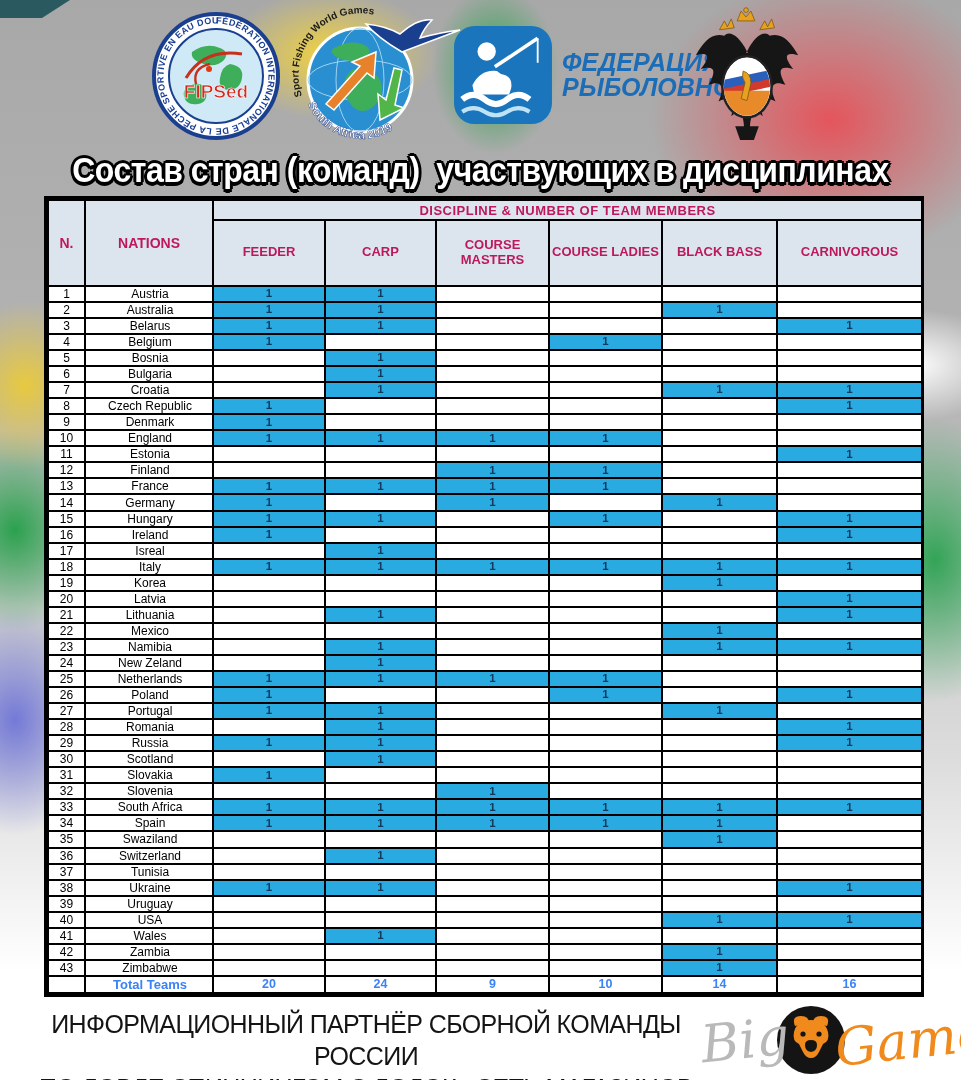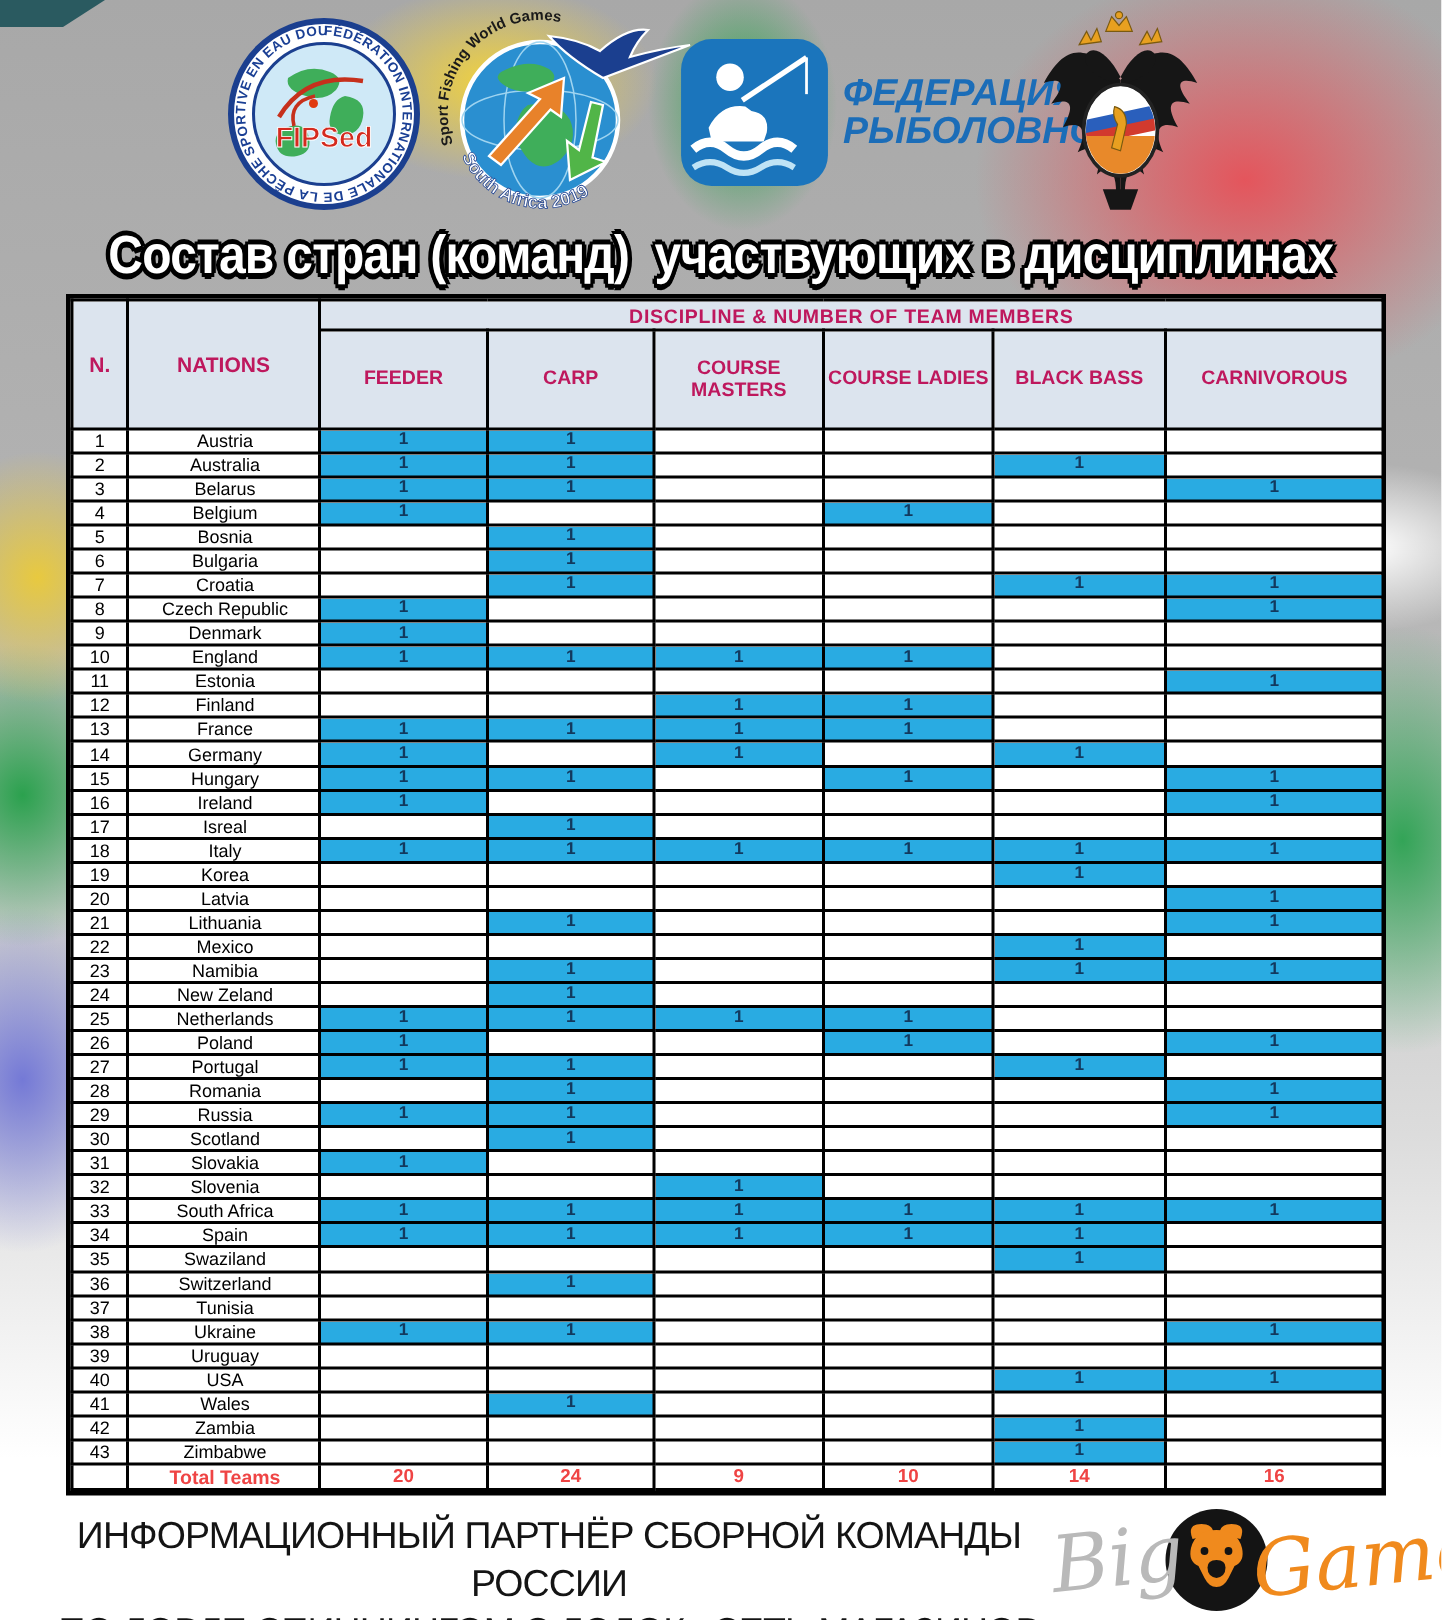--- a/index.html
+++ b/index.html
@@ -52,21 +52,21 @@
   th, td { border:2px solid #000; overflow:hidden; white-space:nowrap; }
   thead th { background:#dce4ee; color:#be185d; text-align:center; }
   .th-group { height:20px; font-size:13px; font-weight:bold; letter-spacing:0.5px; }
   .th-n, .th-nations { font-size:14px; font-weight:bold; }
   .cols-row th { height:42px; font-size:13px; font-weight:bold; white-space:normal; line-height:1.15; padding:17px 2px; }
   tbody td { height:14.55px; font-size:12px; line-height:1; padding:0 3px; background:#fff; }
   td.cell-n { text-align:center; }
   td.cell-nation { text-align:center; padding-left:5px; }
   td.cell-val { text-align:center; color:#12395e; font-weight:bold; font-size:11.5px; }
   td.hl { background:#29abe2; }
-  tr.total-row td { font-weight:bold; font-size:12.5px; color:#ef4444; }
+  tr.total-row td { font-weight:bold; font-size:12.5px; color:#3b82f6; }
   tr.total-row td.cell-nation { font-size:13px; }
 
   
   .footer { position:absolute; left:11px; top:1000px; width:961px; height:80px; background:#fff; }
   .footer-text { position:absolute; left:10px; top:8px; width:690px; text-align:center;
     color:#141414; font-size:25px; line-height:1.28; letter-spacing:-0.6px; }
   .biggame { position:absolute; left:690px; top:2px; width:268px; height:76px;
     display:flex; align-items:center; }
   .bg-big  { font-family:"DejaVu Serif", serif; font-style:italic; font-size:52px;
     color:#b9b9b9; transform:rotate(-6deg); margin-right:-14px; }

